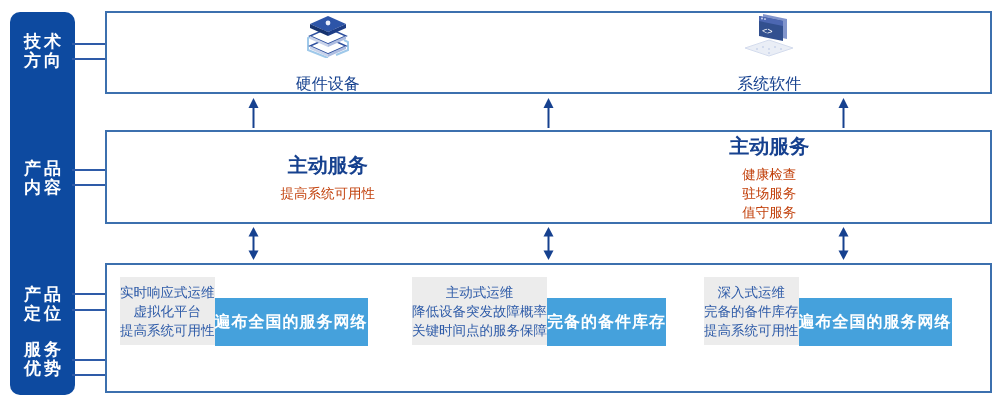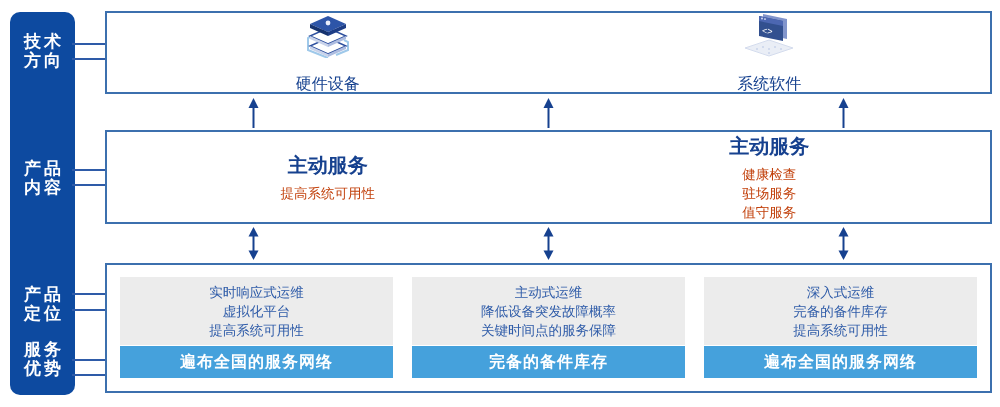--- a/index.html
+++ b/index.html
@@ -29,28 +29,28 @@
     position:absolute;left:105px;width:887px;box-sizing:border-box;
     background:#ffffff;border:2px solid #3c70ae;display:flex;
   }
   .box-top{top:11px;height:83px;}
   .box-mid{top:130px;height:94px;}
   .box-bottom{top:263px;height:130px;padding:12px 13px 0 13px;gap:19px;}
   .tcol{flex:1;display:flex;flex-direction:column;align-items:center;justify-content:center;}
   .tech-label{font-size:16px;font-weight:normal;color:#16418f;margin-top:16px;}
   .mid-title{font-size:20px;font-weight:bold;color:#16418f;margin-bottom:5px;}
   .mid-item{font-size:13.5px;color:#c2410c;line-height:19px;}
-  .bcol{flex:1;display:flex;flex-direction:column;min-width:0;}
+  .bcol{flex:1;display:flex;min-width:0;}
   .gray-panel{
     background:#ececec;height:68px;display:flex;flex-direction:column;
     justify-content:center;align-items:center;
     font-size:13.5px;color:#2e5ba8;line-height:19px;text-align:center;
   }
   .banner{
-    margin-top:1px;height:32px;background:#45a1dc;color:#ffffff;
+    margin-top:21px;height:48px;background:#45a1dc;color:#ffffff;
     font-weight:bold;font-size:16px;display:flex;align-items:center;justify-content:center;
     letter-spacing:1px;
   }
   .arrow{position:absolute;}
   .a1{left:247px;} .a2{left:542px;} .a3{left:837px;}
   .arrow-up{top:98px;}
   .arrow-double{top:227px;}
   .icon-wrap{height:48px;display:flex;align-items:center;justify-content:center;}
 </style>
 </head>

